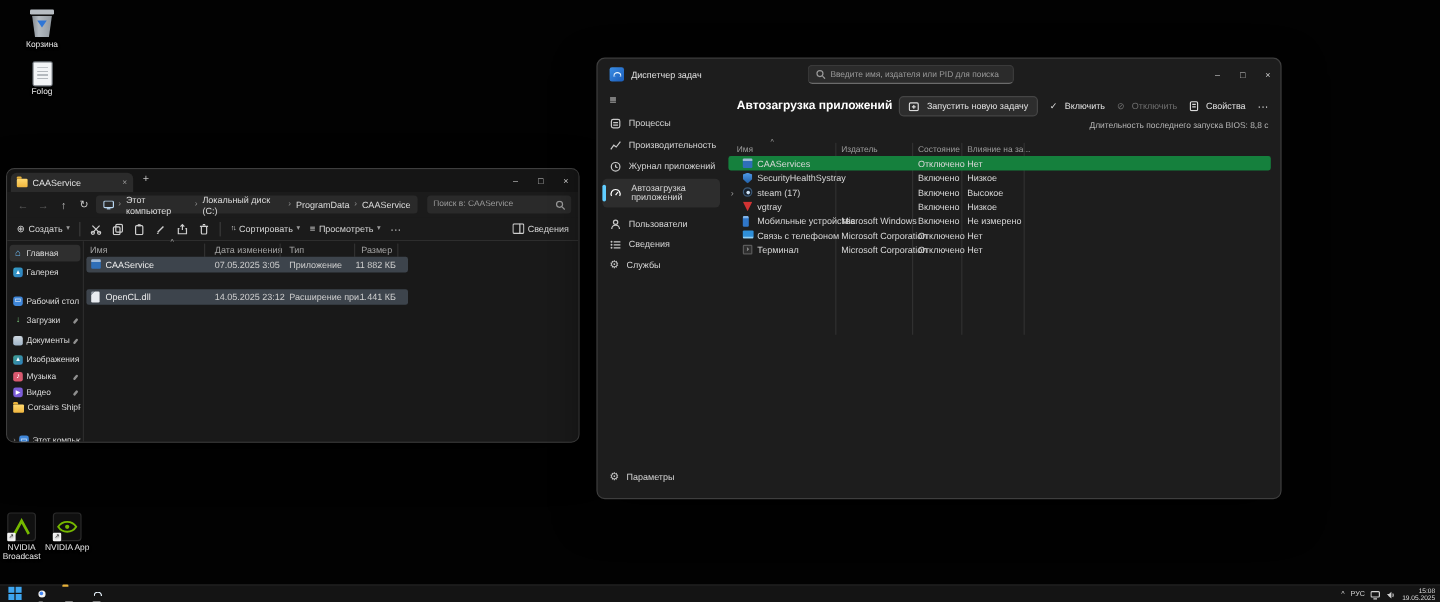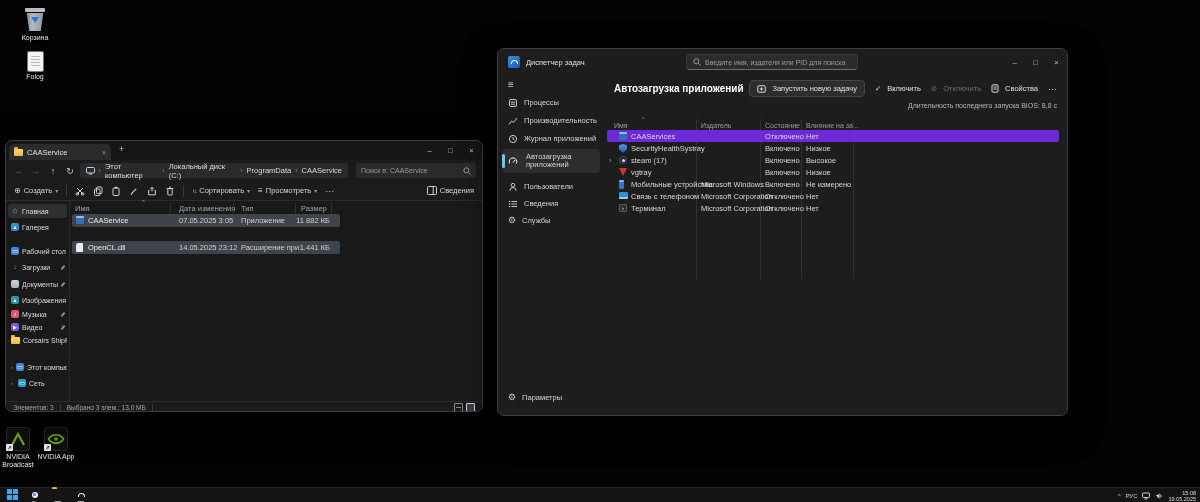--- a/index.html
+++ b/index.html
@@ -15,21 +15,21 @@
   .page-ic{width:15px;height:19px;background:#f2f4f6;border-radius:1px;position:relative;box-shadow:0 0 0 1px #6f757b}
   .page-ic:before{content:"";position:absolute;left:3px;top:4px;right:3px;height:11px;background:repeating-linear-gradient(180deg,#b4b9be 0 1px,transparent 1px 3px)}
   .nv-tile{width:24px;height:24px;background:#101010;border:1px solid #2b2b2b;border-radius:3px;position:relative}
   .sc-badge{position:absolute;left:-1px;bottom:-1px;width:7px;height:7px;background:#f4f4f4;border-radius:1px;color:#111;font-size:5px;line-height:7px;text-align:center}
   
   .win{position:absolute;border:1px solid #3e3e3e;border-radius:7px;box-shadow:0 12px 34px rgba(0,0,0,.75);overflow:hidden}
   .winctl{position:absolute;right:0;top:0;display:flex;height:100%}
   .winctl span{width:21px;display:flex;align-items:center;justify-content:center;font-size:7.5px;color:#c9c9c9}
   .vline{position:absolute;width:1px;background:#303030}
   
-  #explorer{left:5px;top:140px;width:478px;height:272px;background:#1b1b1b}
+  #explorer{left:5px;top:140px;width:478px;height:229px;background:#1b1b1b}
   .ex-tabs{position:relative;height:19px;background:#151515}
   .ex-tab{position:absolute;left:3px;top:3px;width:102px;height:16px;background:#2b2b2b;border-radius:5px 5px 0 0;display:flex;align-items:center;gap:4px;padding:0 5px;font-size:7.5px;color:#e2e2e2}
   .ex-tab-close{margin-left:auto;color:#9a9a9a;font-size:7px}
   .ex-newtab{position:absolute;left:113px;top:3px;font-size:9px;color:#c0c0c0}
   .ex-addr{height:21px;display:flex;align-items:center;gap:3px;padding:0 6px;background:#1b1b1b}
   .nav{width:14px;text-align:center;font-size:9px;color:#c8c8c8}
   .nav.dim{color:#5e5e5e}
   .crumbbar{width:268px;height:15px;background:#2a2a2a;border-radius:3px;display:flex;align-items:center;gap:4px;padding:0 6px;font-size:7.5px;color:#dcdcdc}
   .crumbbar .sep{color:#8e8e8e;font-size:7px}
   .searchbar{margin-left:auto;width:120px;height:15px;background:#2a2a2a;border-radius:3px;display:flex;align-items:center;gap:3px;padding:0 5px}
@@ -60,41 +60,41 @@
   .st-div{width:1px;height:8px;background:#3a3a3a}
   .view-ic{width:9px;height:9px;border:1px solid #8a8a8a;border-radius:1px}
   .view-ic.lines{background:repeating-linear-gradient(180deg,#8a8a8a 0 1px,transparent 1px 3px);background-clip:content-box;padding:1px}
   .view-ic.sel{border-color:#cfcfcf;background:#34404a}
   
   #tm{left:497px;top:48px;width:571px;height:368px;background:#1d1d1d}
   .tm-title{position:relative;height:26px}
   .tm-appic{position:absolute;left:10px;top:7px;width:12px;height:12px;border-radius:2px;background:linear-gradient(135deg,#3a8ee6,#1b5cb8)}
   .tm-appic:after{content:"";position:absolute;left:3px;top:4px;width:5px;height:3px;border:1px solid #eaf6ff;border-bottom:none;border-radius:5px 5px 0 0}
   .tm-title-label{position:absolute;left:28px;top:9px;font-size:7.5px;color:#e0e0e0}
-  .tm-search{position:absolute;left:188px;top:5px;width:172px;height:16px;background:#2b2b2b;border:1px solid #3a3a3a;border-bottom:1px solid #6b6b6b;border-radius:4px;display:flex;align-items:center;gap:4px;padding:0 6px}
+  .tm-search{position:absolute;left:175px;top:5px;width:172px;height:16px;background:#2b2b2b;border:1px solid #3a3a3a;border-bottom:1px solid #6b6b6b;border-radius:4px;display:flex;align-items:center;gap:4px;padding:0 6px}
   .tm-search input{flex:1;background:transparent;border:none;outline:none;font-size:7px;color:#bbb;font-family:inherit;min-width:0}
   .tm-search input::placeholder{color:#9a9a9a}
   .tm-nav{position:absolute;left:0;top:26px;bottom:0;width:106px}
   .tm-burger{position:absolute;left:10px;top:4px;font-size:10px;color:#cfcfcf}
   .tm-item{position:absolute;left:4px;width:98px;height:15px;display:flex;align-items:center;gap:6px;padding-left:6px;font-size:7.5px;color:#d5d5d5}
   .tm-item svg{flex:0 0 auto}
   .tm-item.sel{height:24px;background:#2d2d2d;border-radius:4px}
   .tm-item.sel:before{content:"";position:absolute;left:0;top:5px;bottom:5px;width:3px;border-radius:2px;background:#60cdff}
   .tm-item.sel .lbl2{line-height:8px;padding-left:2px}
   .tm-main{position:absolute;left:106px;top:26px;right:0;bottom:0}
   .tm-page-title{position:absolute;left:10px;top:8px;font-size:10px;font-weight:bold;color:#fff}
   .tm-actions{position:absolute;right:10px;top:5px;display:flex;align-items:center;gap:10px;font-size:7.5px;color:#e0e0e0}
   .tm-btn{display:flex;align-items:center;gap:6px}
   .tm-btn.boxed{height:17px;padding:0 7px;background:#2d2d2d;border:1px solid #454545;border-radius:4px}
   .tm-btn.disabled{color:#6e6e6e}
   .tm-bios{position:absolute;right:10px;top:27px;font-size:7px;color:#b5b5b5}
   .tm-th{position:absolute;top:47px;font-size:7px;color:#9c9c9c}
   .tm-caret{position:absolute;top:41px;left:38px;font-size:6px;color:#9c9c9c}
   .tm-row{position:absolute;left:3px;right:8px;height:12px;font-size:7.5px;color:#d8d8d8}
-  .tm-row.sel{background:#6d28d9;border-radius:2px}
+  .tm-row.sel{background:#15803d;border-radius:2px}
   .tm-row span{position:absolute;top:2px;white-space:nowrap}
   .rc-chev{left:2px;color:#9a9a9a}
   .rc-icon{left:12px;top:2px}
   .rc-name{left:24px}
   .rc-pub{left:94px}
   .rc-status{left:158px}
   .rc-imp{left:199px}
   .shield-ic{display:inline-block;width:8px;height:9px;background:linear-gradient(180deg,#4f9ae8,#1f5fa8);clip-path:polygon(50% 0,100% 15%,100% 58%,50% 100%,0 58%,0 15%)}
   .steam-ic{display:inline-block;width:8px;height:8px;border-radius:50%;background:#16202d;border:1px solid #3c5a78;position:relative}
   .steam-ic:after{content:"";position:absolute;left:2px;top:2px;width:3px;height:3px;border-radius:50%;background:#cfe3f5}

